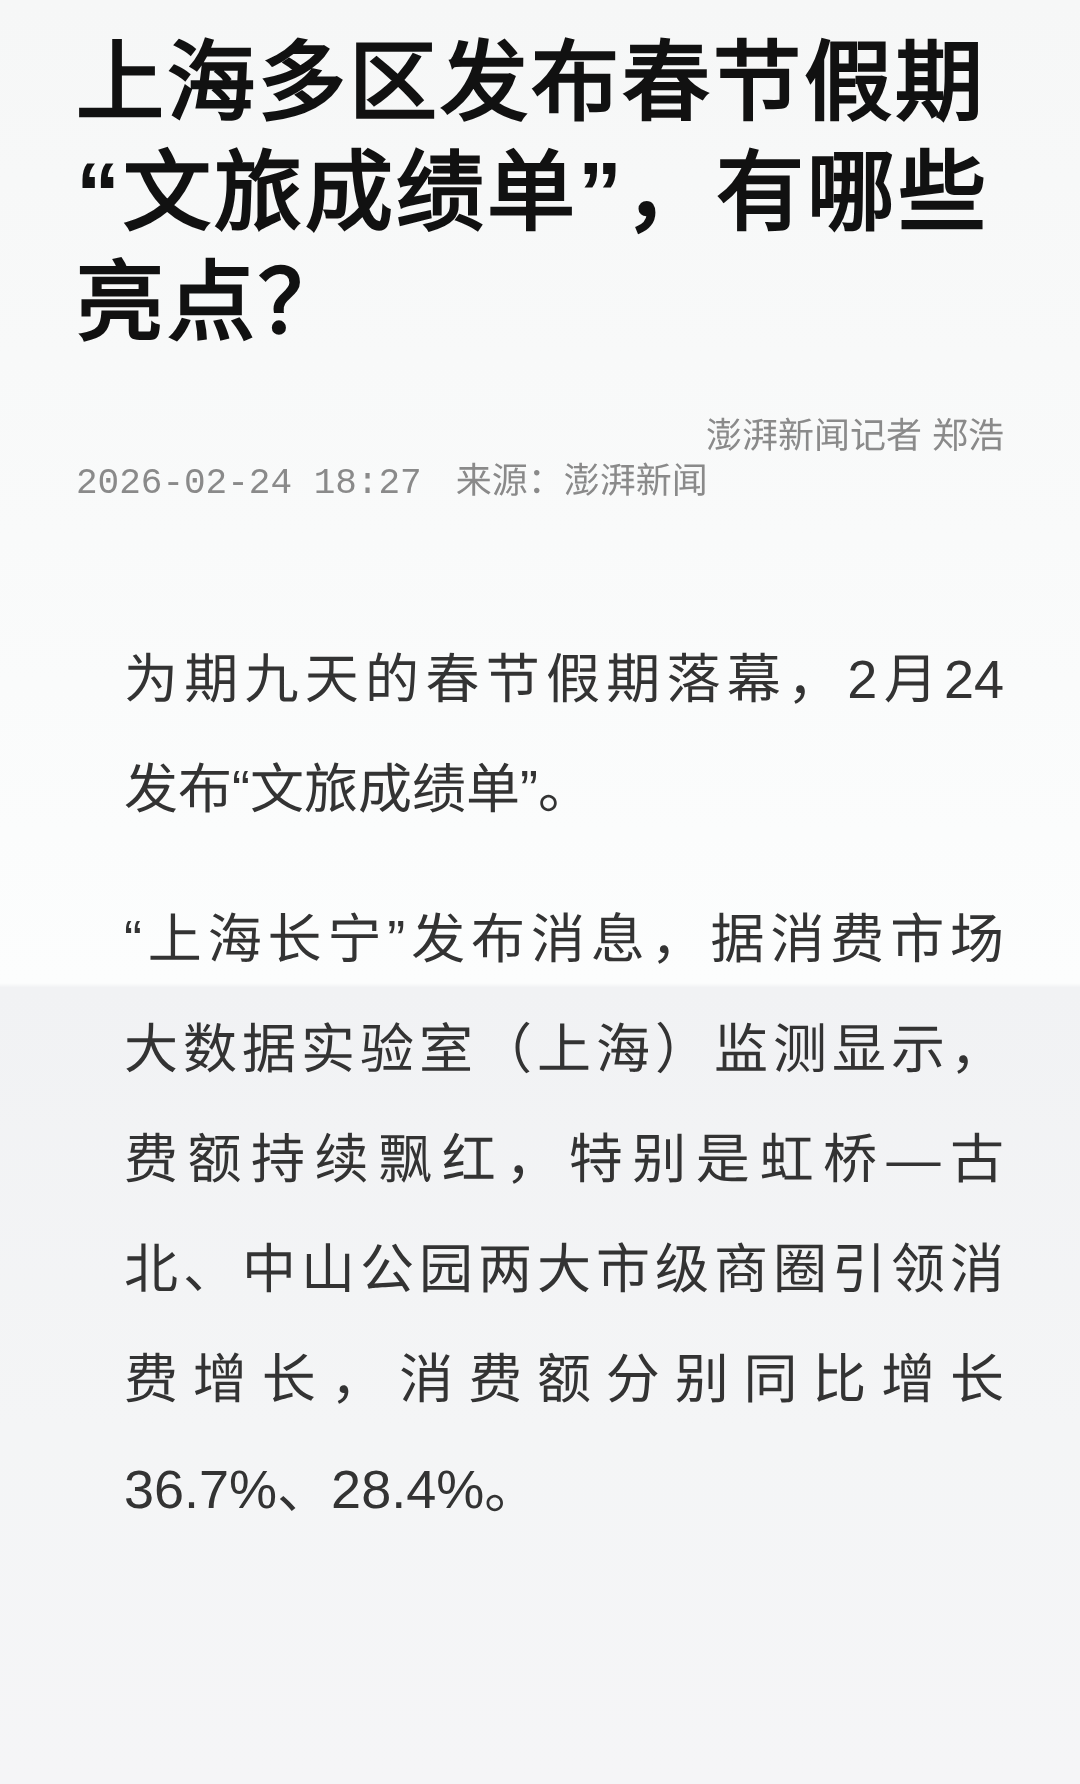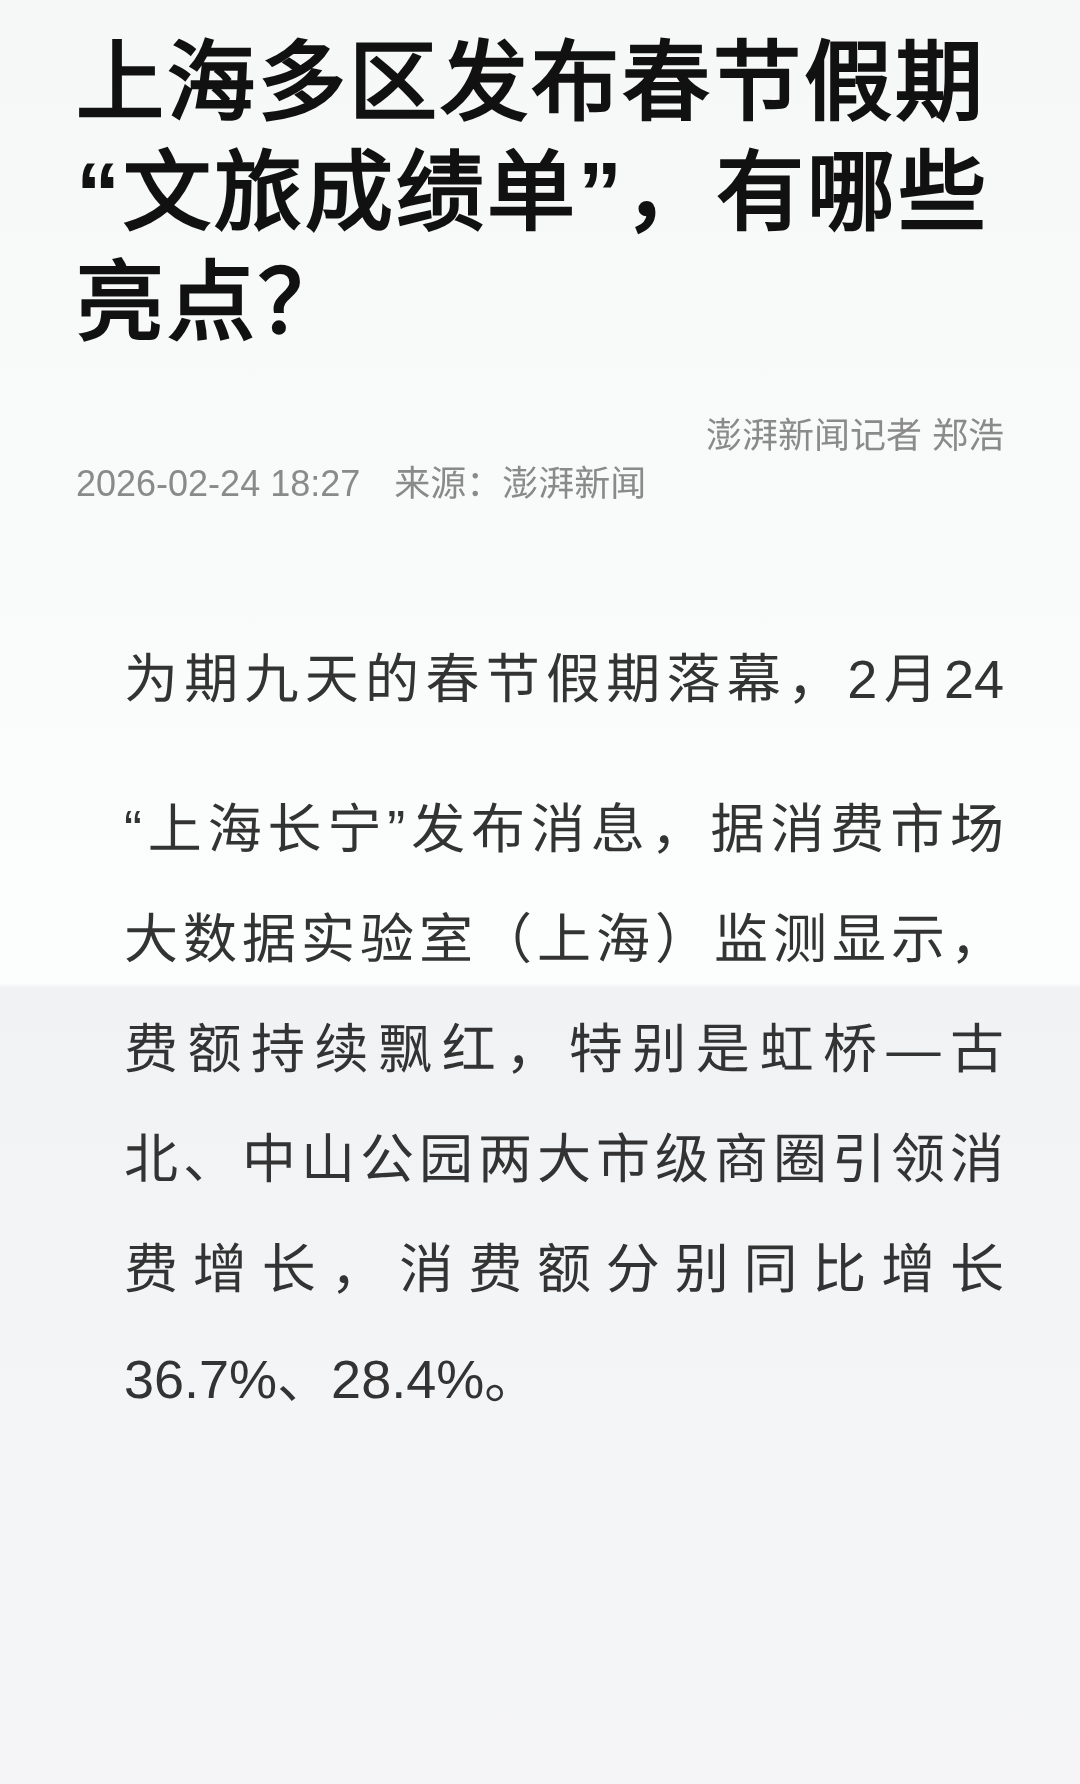--- a/index.html
+++ b/index.html
@@ -38,20 +38,21 @@
     font-weight: 400;
     text-align: right;
   }
   .meta-row {
     display: flex;
     align-items: center;
     font-size: 36px;
     line-height: 48px;
     color: #8a8a8a;
     font-weight: 400;
+    font-family: Liberation Mono, monospace;
   }
   .meta-row .source { margin-left: 34px; }
   .body { margin-top: 116px; color: #333333; margin-left: 48px; }
   .para { font-size: 54px; line-height: 110px; font-weight: 400; }
   .para + .para { margin-top: 40px; }
   .bline {
     text-align: justify;
     text-align-last: justify;
     white-space: normal;
   }
@@ -75,20 +76,21 @@
 
   <div class="meta-row">
     <span class="date">2026-02-24 18:27</span>
     <span class="source">来源：澎湃新闻</span>
   </div>
 
   <div class="body">
 
     <div class="para">
       <div class="bline">为期九天的春节假期落幕，2月24</div>
+      <div class="bline last">发布“文旅成绩单”。</div>
     </div>
 
     <div class="para">
       <div class="bline">“上海长宁”发布消息，据消费市场</div>
       <div class="bline">大数据实验室（上海）监测显示，</div>
       <div class="bline">费额持续飘红，特别是虹桥—古</div>
       <div class="bline">北、中山公园两大市级商圈引领消</div>
       <div class="bline">费增长，消费额分别同比增长</div>
       <div class="bline last">36.7%、28.4%。</div>
     </div>

